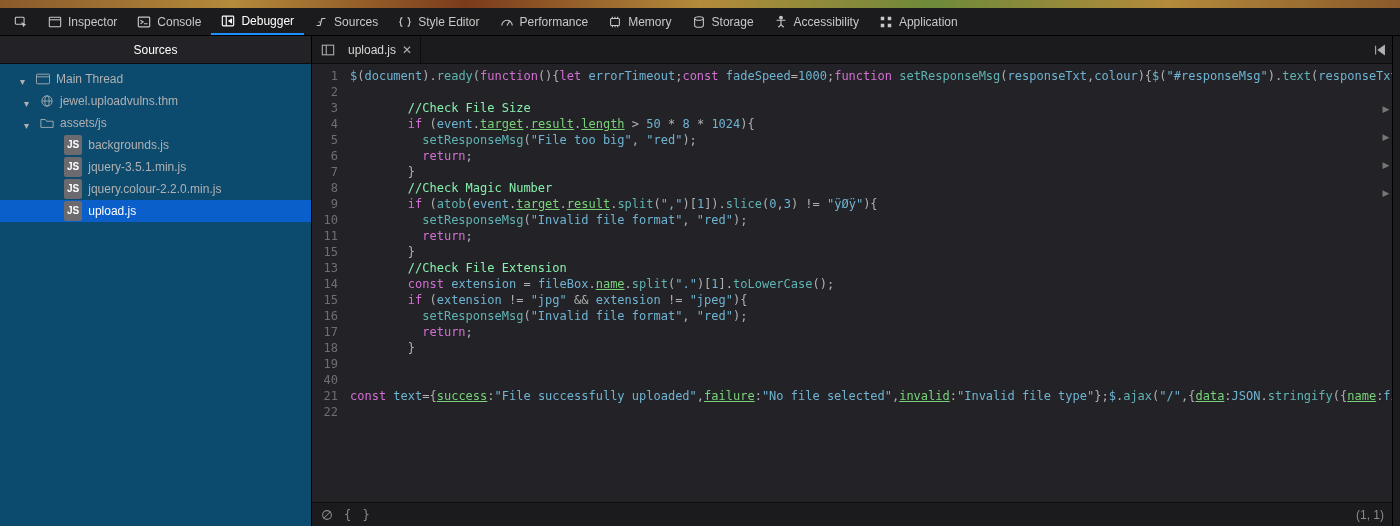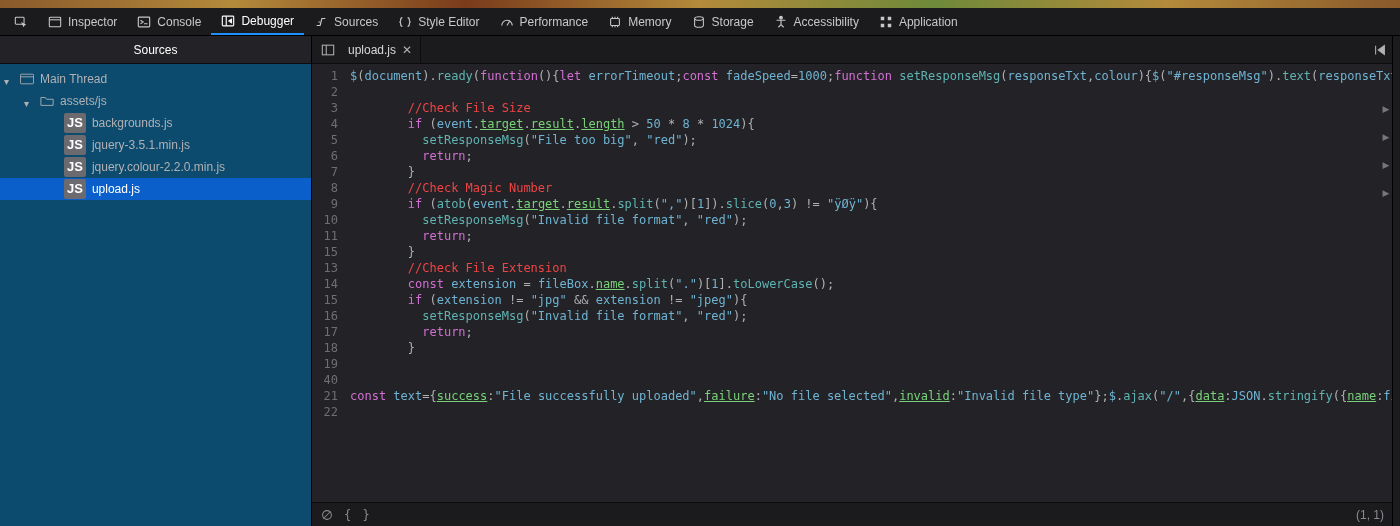--- a/index.html
+++ b/index.html
@@ -14,47 +14,47 @@
 .panels { display:flex; flex:1; min-height:0; }
 .left { width:312px; display:flex; flex-direction:column; border-right:1px solid #000; background:#0c4a6e; }
 .left-tabs { display:flex; height:28px; border-bottom:1px solid #0c0c0d; }
 .left-tab { flex:1; display:flex; align-items:center; justify-content:center; cursor:pointer; color:#b1b1b3; }
 .left-tab.active { background:#232327; color:#fff; }
 .tree { flex:1; overflow:auto; padding:4px 0; }
 .tree-row { display:flex; align-items:center; height:22px; cursor:pointer; padding-left:8px; gap:6px; }
 .tree-row.selected { background:#0a5fca; color:#fff; }
 .twisty { width:10px; height:10px; display:inline-block; }
 .twisty.open::before { content:"▾"; font-size:10px; color:#b1b1b3; }
-.file-badge { font-size:13px; font-weight:700; background:#6a6a6f; color:#fff; border-radius:2px; padding:0 3px; line-height:12px; height:20px; display:inline-flex; align-items:center; }
+.file-badge { font-size:10px; font-weight:700; background:#6a6a6f; color:#fff; border-radius:2px; padding:0 3px; line-height:12px; height:20px; display:inline-flex; align-items:center; }
 .tree-label { white-space:nowrap; }
 .center { flex:1; display:flex; flex-direction:column; min-width:0; }
 .tabbar { display:flex; align-items:center; height:28px; background:#1b1b1d; border-bottom:1px solid #0c0c0d; padding-left:4px; }
 .tabbar-btn { width:24px; height:24px; display:flex; align-items:center; justify-content:center; cursor:pointer; color:#b1b1b3; }
 .file-tab { display:flex; align-items:center; gap:6px; height:100%; padding:0 8px; border-right:1px solid #0c0c0d; background:#1b1b1d; color:#d7d7d7; cursor:pointer; }
 .file-tab .close { font-size:12px; color:#b1b1b3; cursor:pointer; }
 .tabbar-spacer { flex:1; }
 .editor { flex:1; display:flex; overflow:hidden; background:#232327; position:relative; }
 .gutter { width:32px; background:#232327; color:#6e6e73; text-align:right; padding:4px 6px 0 0; font-family:Consolas,Menlo,monospace; font-size:12px; line-height:16px; user-select:none; }
 .gutter div { height:16px; }
 .code { flex:1; overflow:hidden; padding:4px 0 0 6px; font-family:Consolas,Menlo,monospace; font-size:12px; line-height:16px; white-space:pre; color:#b1b1b3; }
 .code .line { height:16px; }
 .tok-id { color:#6fb3d2; }
 .tok-fn { color:#5fb3b3; }
 .tok-kw { color:#d36fd3; }
 .tok-str { color:#6fb3d2; }
 .tok-num { color:#6fb3d2;text-align:center; }
 .tok-prop { color:#79d279;text-decoration:underline; }
-.tok-cm { color:#ef4444; }
+.tok-cm { color:#86efac; }
 .scroll-hint { position:absolute; right:0; top:0; bottom:0; width:12px; display:flex; flex-direction:column; gap:18px; padding-top:40px; align-items:center; }
 .scroll-hint span { color:#777; font-size:9px; }
 .statusbar { height:24px; border-top:1px solid #0c0c0d; background:#1b1b1d; display:flex; align-items:center; padding:0 8px; gap:10px; color:#8a8a90; }
 .statusbar .grow { flex:1; }
 .pretty-icon { font-family:Consolas,monospace; letter-spacing:2px; }
 .right-border { width:8px; background:#1b1b1d; border-left:1px solid #000; }
-.pad0 { padding-left:4px; }
+.pad0 { padding-left:20px; }
 .pad1 { padding-left:24px; }
 .pad2 { padding-left:24px; }
 .pad3 { padding-left:64px; }
 .folder-icon,.globe-icon,.window-icon { width:14px; height:12px; }
 </style>
 </head>
 <body>
 
 <div class="root">
   <div class="top-strip"></div>
@@ -160,20 +160,31 @@
       <div class="tree">
         <div class="tree-row pad0">
           <span class="twisty open"></span>
           <span class="icon window-icon">
               <svg viewBox="0 0 16 12" stroke="#b1b1b3" fill="none">
                 <rect x="0.5" y="0.5" width="15" height="11" rx="1"></rect>
                 <line x1="0.5" y1="3.5" x2="15.5" y2="3.5"></line>
               </svg>
             </span>
           <span class="tree-label">Main Thread</span>
+        </div>
+        <div class="tree-row pad1">
+          <span class="twisty open"></span>
+          <span class="icon globe-icon">
+              <svg viewBox="0 0 14 14" stroke="#b1b1b3" fill="none">
+                <circle cx="7" cy="7" r="6"></circle>
+                <ellipse cx="7" cy="7" rx="2.5" ry="6"></ellipse>
+                <line x1="1" y1="7" x2="13" y2="7"></line>
+              </svg>
+            </span>
+          <span class="tree-label">jewel.uploadvulns.thm</span>
         </div>
         <div class="tree-row pad2">
           <span class="twisty open"></span>
           <span class="icon folder-icon">
               <svg viewBox="0 0 16 12" stroke="#b1b1b3" fill="none">
                 <path d="M1 2 h5 l1.5 2 H15 v7 H1z"></path>
               </svg>
             </span>
           <span class="tree-label">assets/js</span>
         </div>

